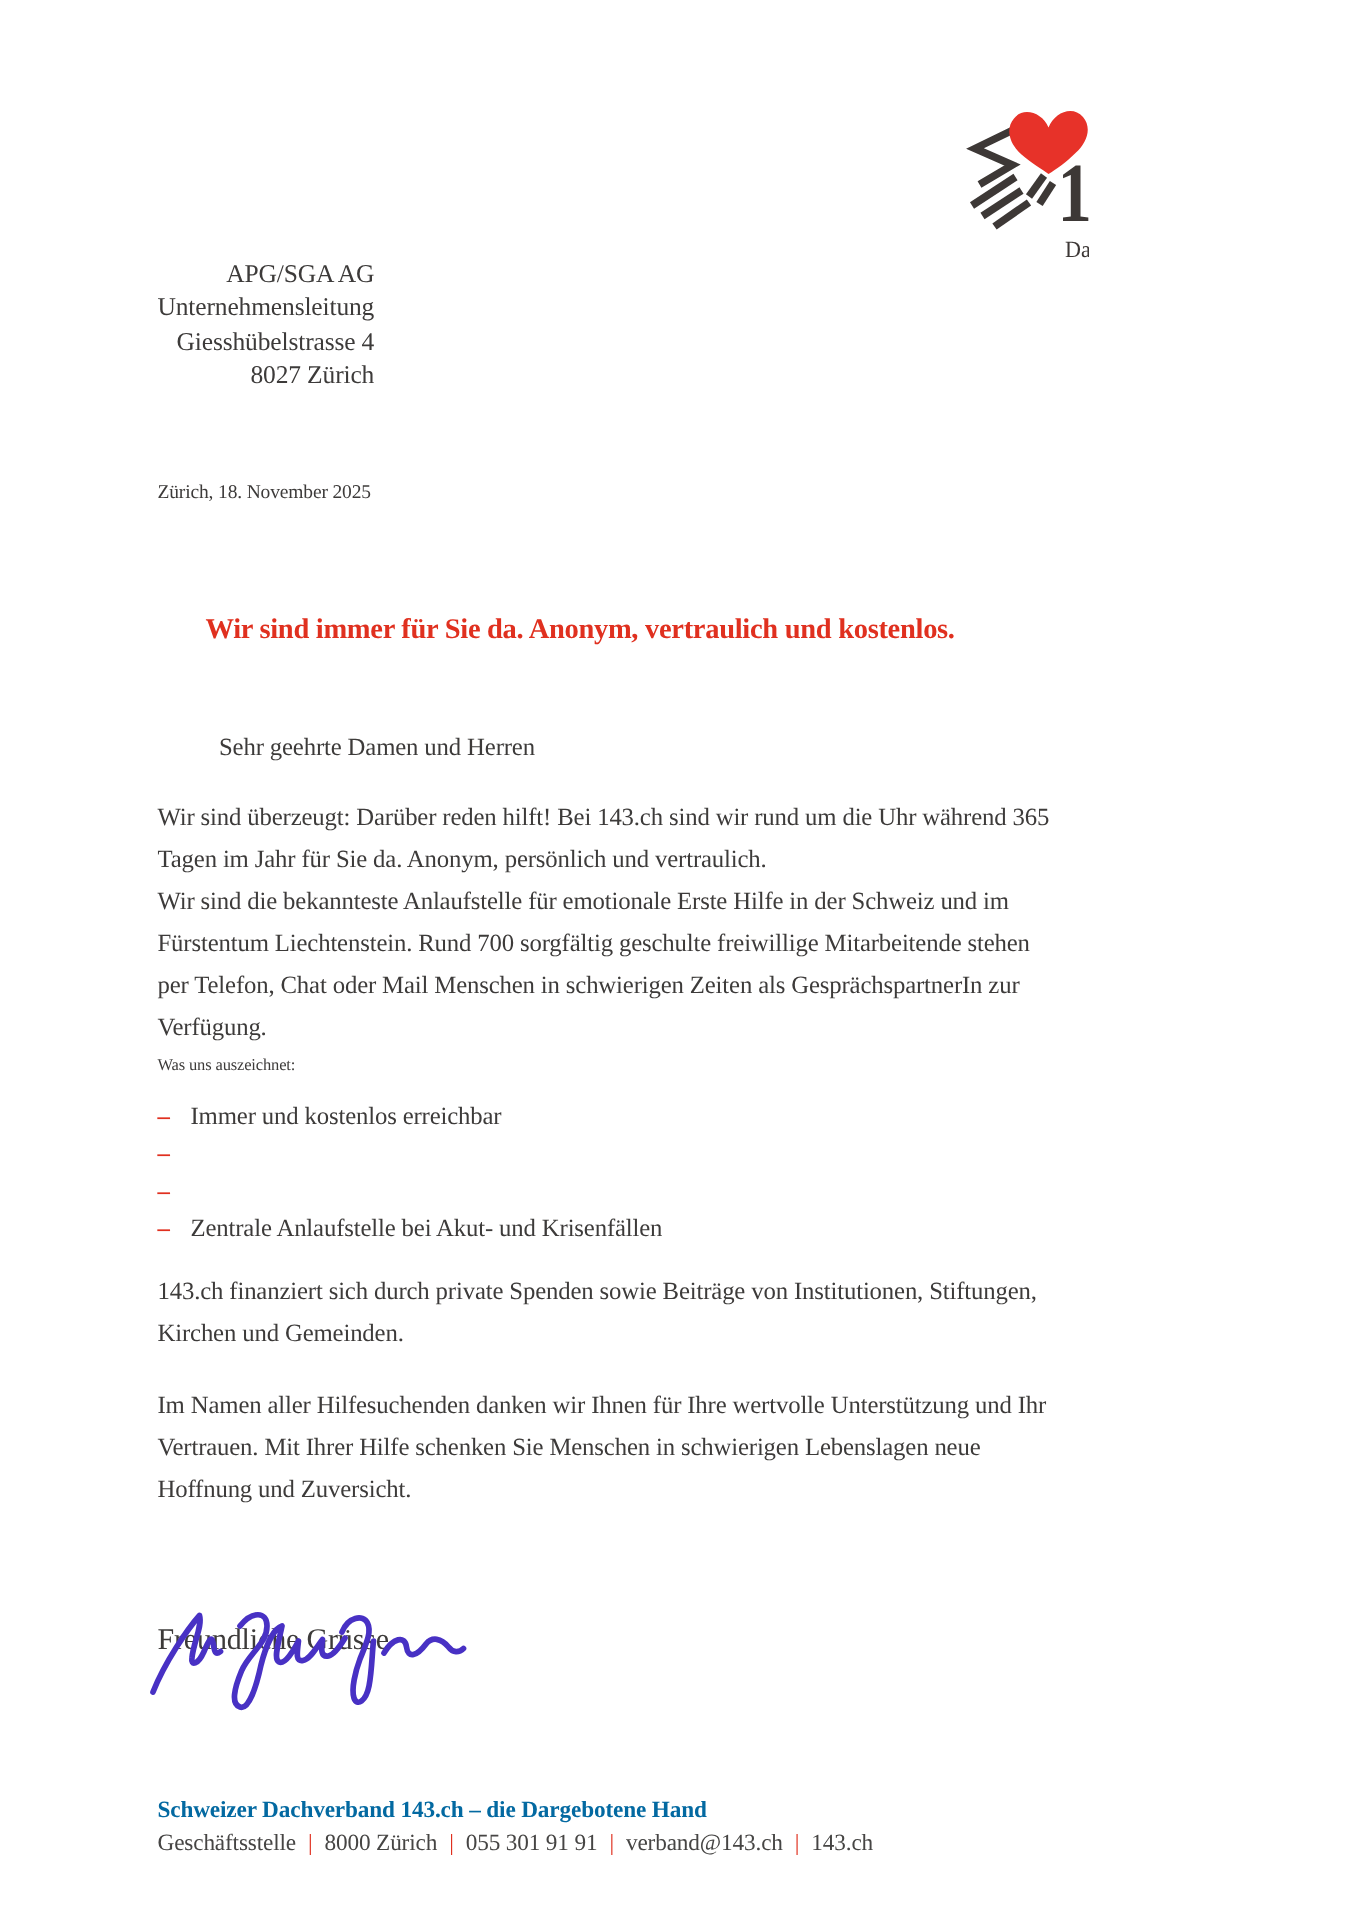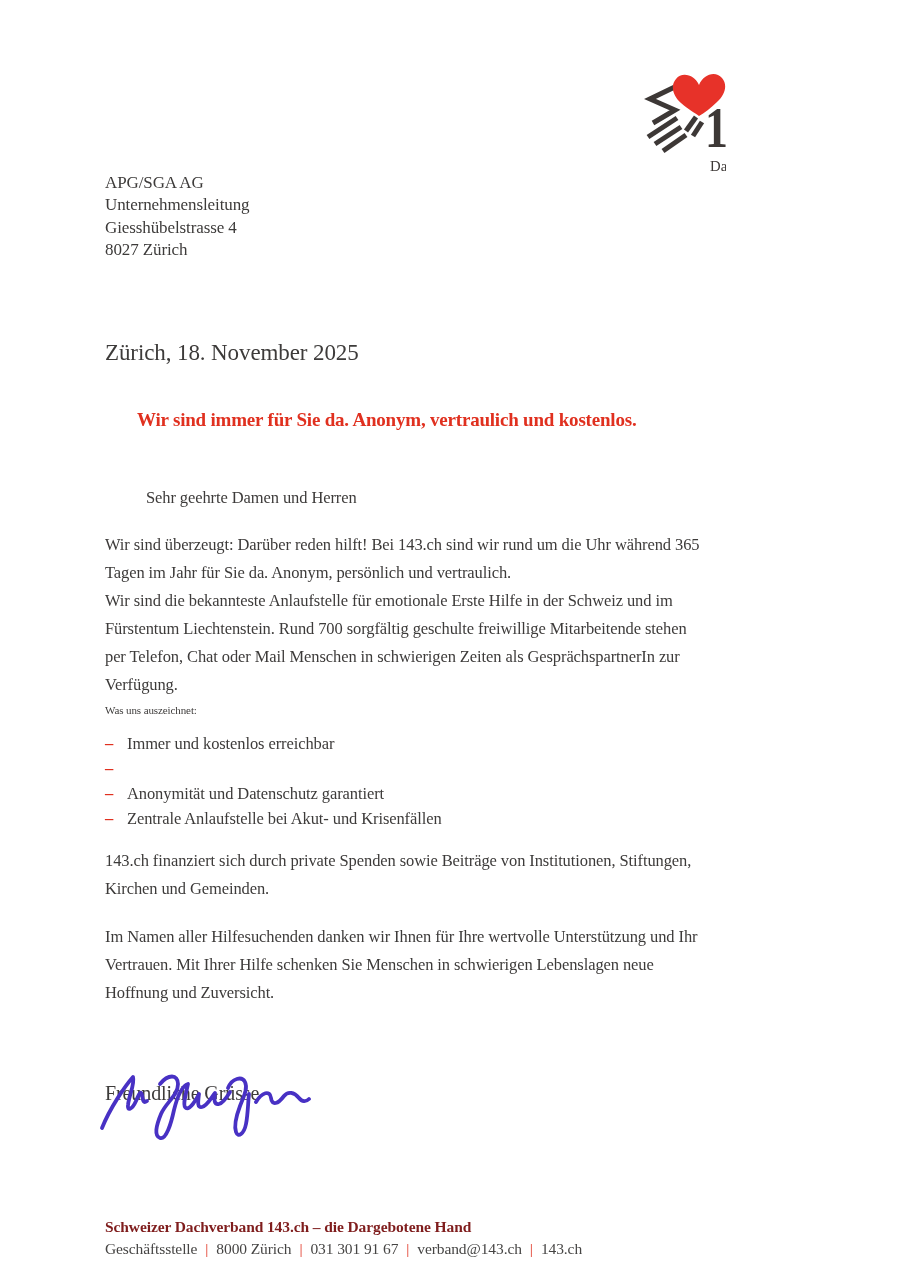--- a/index.html
+++ b/index.html
@@ -2,37 +2,37 @@
 <html><head>
 <meta charset="utf-8">
 <style>
   html,body{margin:0;padding:0;background:#ffffff;}
   .page{
     position:relative;width:726px;height:1279px;background:#ffffff;
     font-family:Liberation Serif, serif;color:#3d3b3a;overflow:hidden;
   }
   .abs{position:absolute;left:105px;}
   .logo{position:absolute;left:643px;top:70px;width:190px;height:106px;}
-  .recipient{top:172px;font-size:17px;line-height:22.3px;white-space:pre-line;letter-spacing:-0.1px;}
-  .date{top:340px;font-size:23px;letter-spacing:-0.1px;}
+  .recipient{top:172px;font-size:17px;line-height:22.3px;white-space:pre-line;letter-spacing:-0.1px;text-align:right;}
+  .date{top:320px;font-size:13px;letter-spacing:-0.1px;}
   .subject{top:409px;font-size:19px;font-weight:bold;color:#e0301f;letter-spacing:-0.2px;margin-left:32px;}
   .salutation{top:488px;font-size:16.5px;letter-spacing:-0.1px;margin-left:41px;}
   .para{font-size:16.5px;line-height:28px;white-space:pre-line;letter-spacing:-0.1px;width:810px;}
   .para-main{top:531px;}
   .list-intro{top:704px;font-size:11px;letter-spacing:-0.1px;}
   .features{top:731px;margin:0;padding:0;list-style:none;}
   .features li{display:flex;font-size:16.5px;line-height:25px;letter-spacing:-0.1px;}
   .features .dash{color:#e0301f;font-weight:bold;flex:0 0 22px;}
   .para-fin{top:847px;}
   .para-thanks{top:923px;}
   .closing{top:1082px;font-size:20px;letter-spacing:-0.1px;}
   .signature{position:absolute;left:94px;top:1062px;overflow:visible;}
   .signer{top:1136px;font-size:16.5px;line-height:23px;letter-spacing:-0.1px;}
   .footer{top:1197px;}
-  .footer .f1{font-size:15.5px;font-weight:bold;color:#7f1d1d;line-height:20px;letter-spacing:-0.1px;margin-top:20px;}
+  .footer .f1{font-size:15.5px;font-weight:bold;color:#0369a1;line-height:20px;letter-spacing:-0.1px;}
   .footer .f2{font-size:15.5px;color:#464544;margin-top:3px;letter-spacing:-0.1px;}
   .footer .pipe{color:#e0301f;margin:0 8px;}
   .zewo{position:absolute;left:796px;top:1190px;}
 </style>
 </head>
 <body>
 
 <div class="page">
 
   <svg class="logo" viewBox="0 0 190 106">
@@ -71,21 +71,20 @@
   <ul class="abs features">
     <li>
       <span class="dash">–</span>
       <span>Immer und kostenlos erreichbar</span>
     </li>
     <li>
       <span class="dash">–</span>
     </li>
     <li>
       <span class="dash">–</span>
-      <span>Anonymität und Datenschutz garantiert</span>
     </li>
     <li>
       <span class="dash">–</span>
       <span>Zentrale Anlaufstelle bei Akut- und Krisenfällen</span>
     </li>
   </ul>
 
   <div class="abs para para-fin">143.ch finanziert sich durch private Spenden sowie Beiträge von Institutionen, Stiftungen,
 Kirchen und Gemeinden.</div>
 
@@ -101,21 +100,21 @@
       <path d="M66,22 C74,12 84,12 84,22 C84,34 72,40 67,52 C62,64 60,74 66,76 C72,78 77,62 80,48 C83,36 88,24 94,22 C92,32 88,44 92,46 C96,48 102,38 105,32 C104,40 103,46 108,45 C113,44 117,36 121,31 C120,38 120,43 125,42 C129,41 133,35 136,30"></path>
       <path d="M134,26 C138,16 148,14 151,20 C154,26 150,34 146,44 C143,52 140,64 142,70 C144,76 150,72 152,62 C154,52 154,40 155,32"></path>
       <path d="M162,40 C168,30 176,28 177,36 C178,44 184,42 190,34 C194,29 200,30 205,36 C208,40 212,40 215,37"></path>
     </g>
   </svg>
 
 
   <div class="abs footer">
     <div class="f1">Schweizer Dachverband 143.ch – die Dargebotene Hand</div>
     <div class="f2">
-      <span>Geschäftsstelle</span><span class="pipe">|</span><span>8000 Zürich</span><span class="pipe">|</span><span>031 301 91 67</span><span class="pipe">|</span><span>verband@143.ch</span><span class="pipe">|</span><span>143.ch</span>
+      <span>Geschäftsstelle</span><span class="pipe">|</span><span>8000 Zürich</span><span class="pipe">|</span><span>055 301 91 91</span><span class="pipe">|</span><span>verband@143.ch</span><span class="pipe">|</span><span>143.ch</span>
     </div>
   </div>
 
   <svg class="zewo" width="52" height="52" viewBox="0 0 50 50">
     <defs>
       <path id="sealTop" d="M4.5,20 A20.5,20.5 0 0 1 45.5,20"></path>
     </defs>
     <g transform="rotate(-12 25 25)">
       <path d="M44,22 A20,20 0 1 1 6,22" fill="none" stroke="#c2242c" stroke-width="2.6" stroke-dasharray="1.6,1.5" opacity="0.8"></path>
       <circle cx="25" cy="25" r="14" fill="#ffffff" stroke="#c2242c" stroke-width="2.4"></circle>

